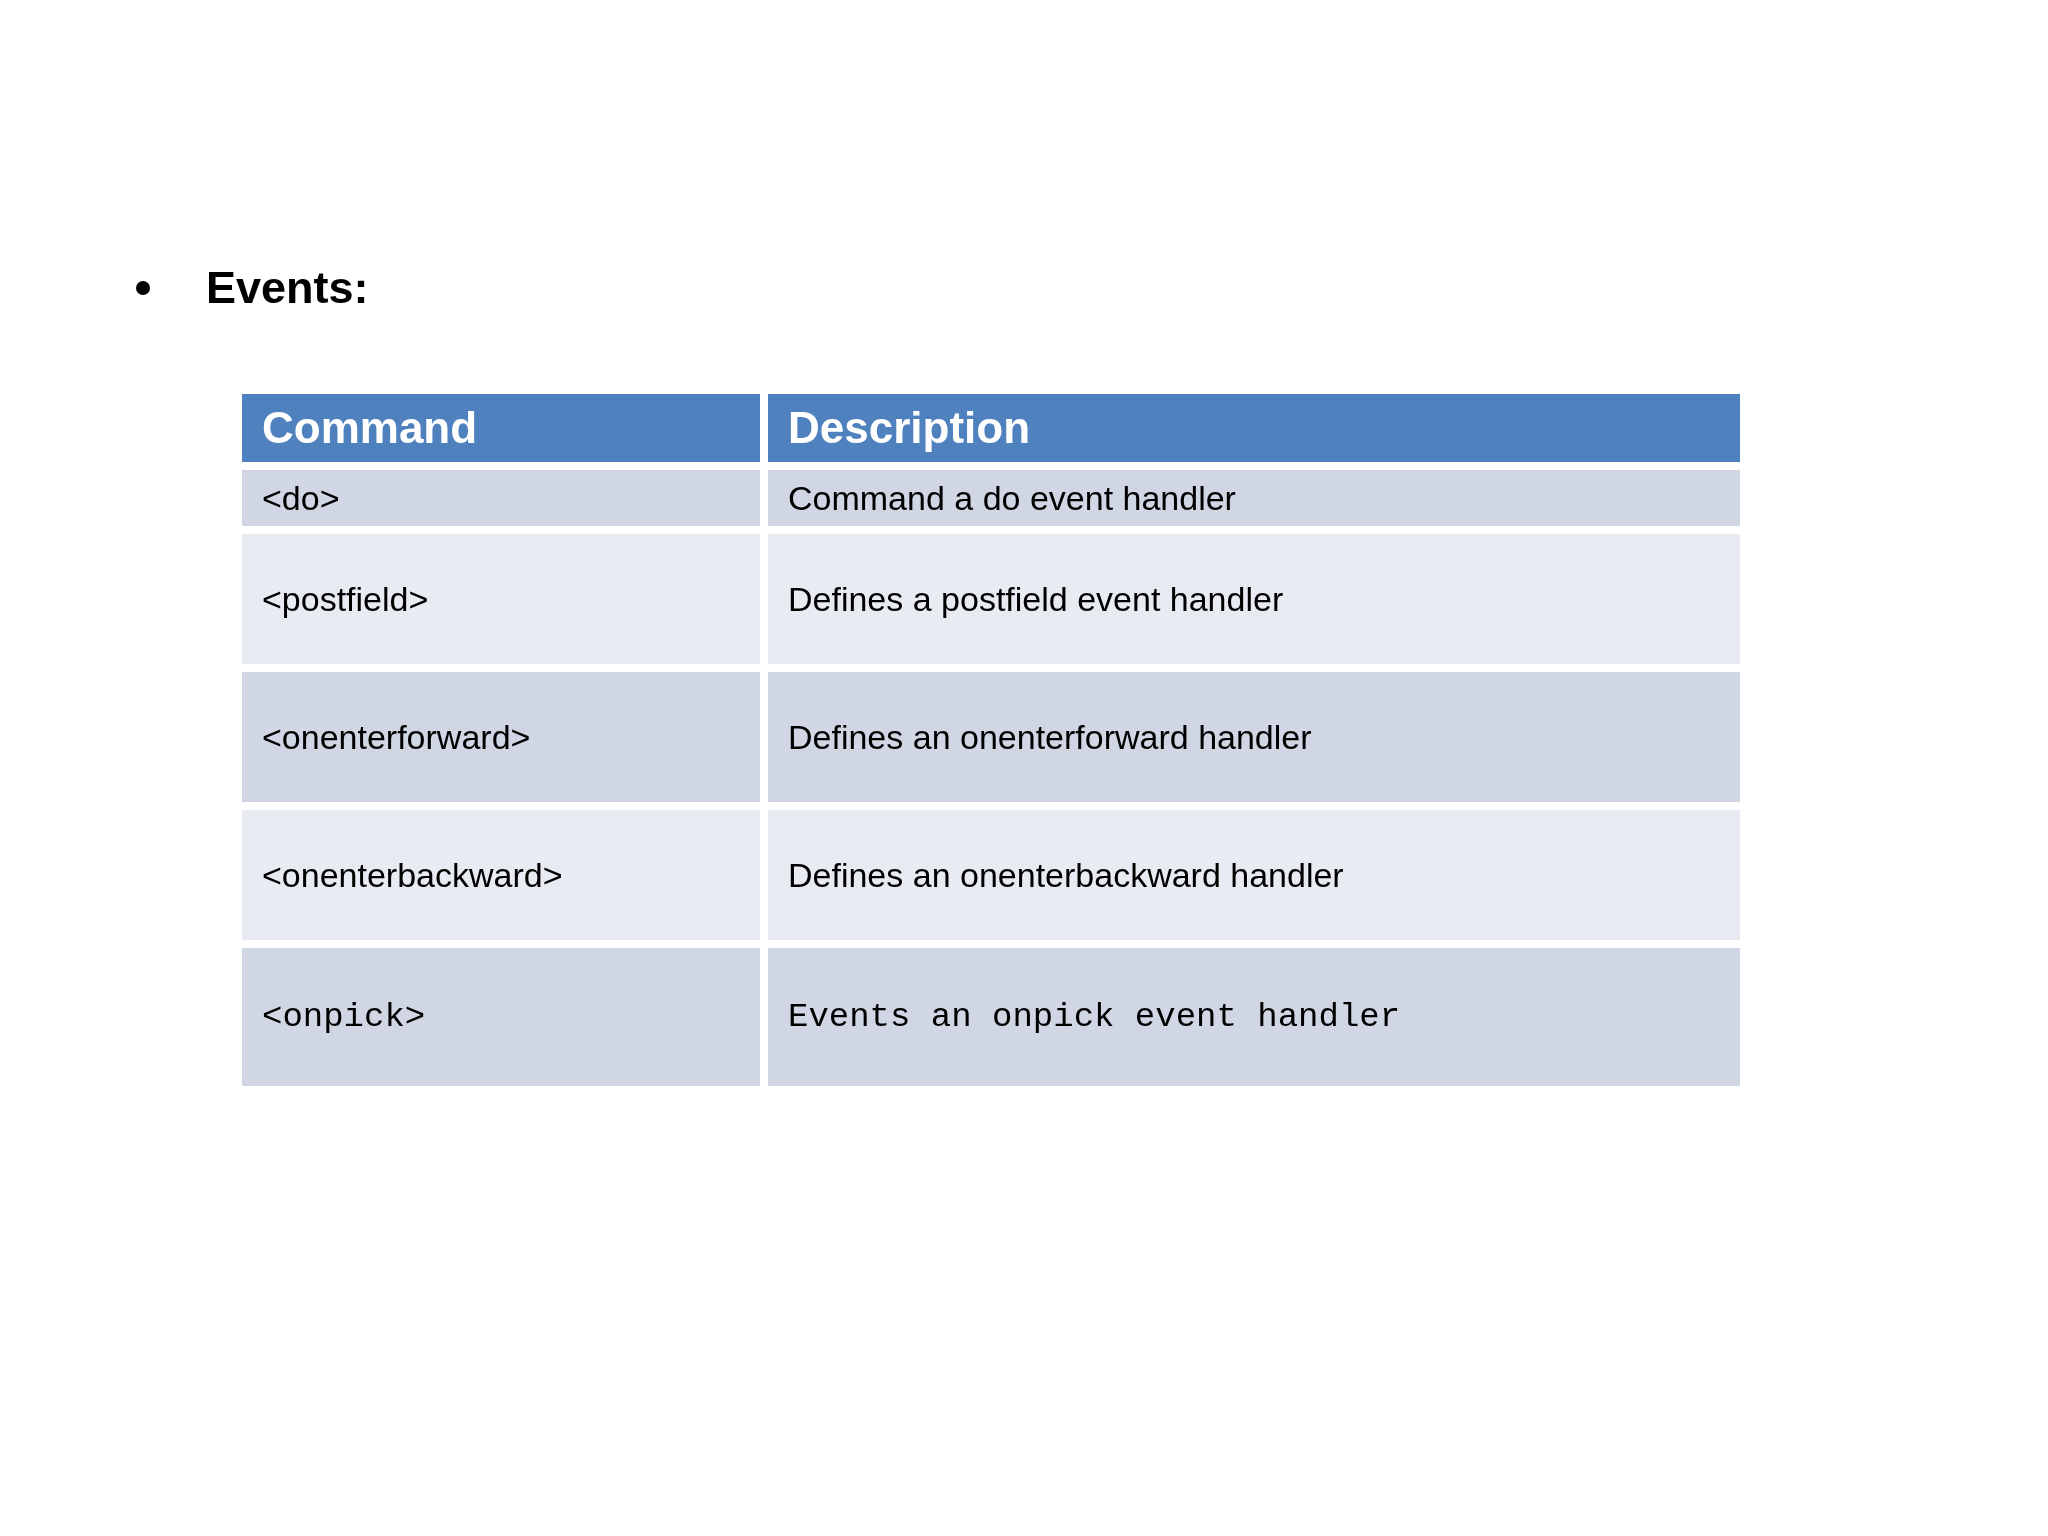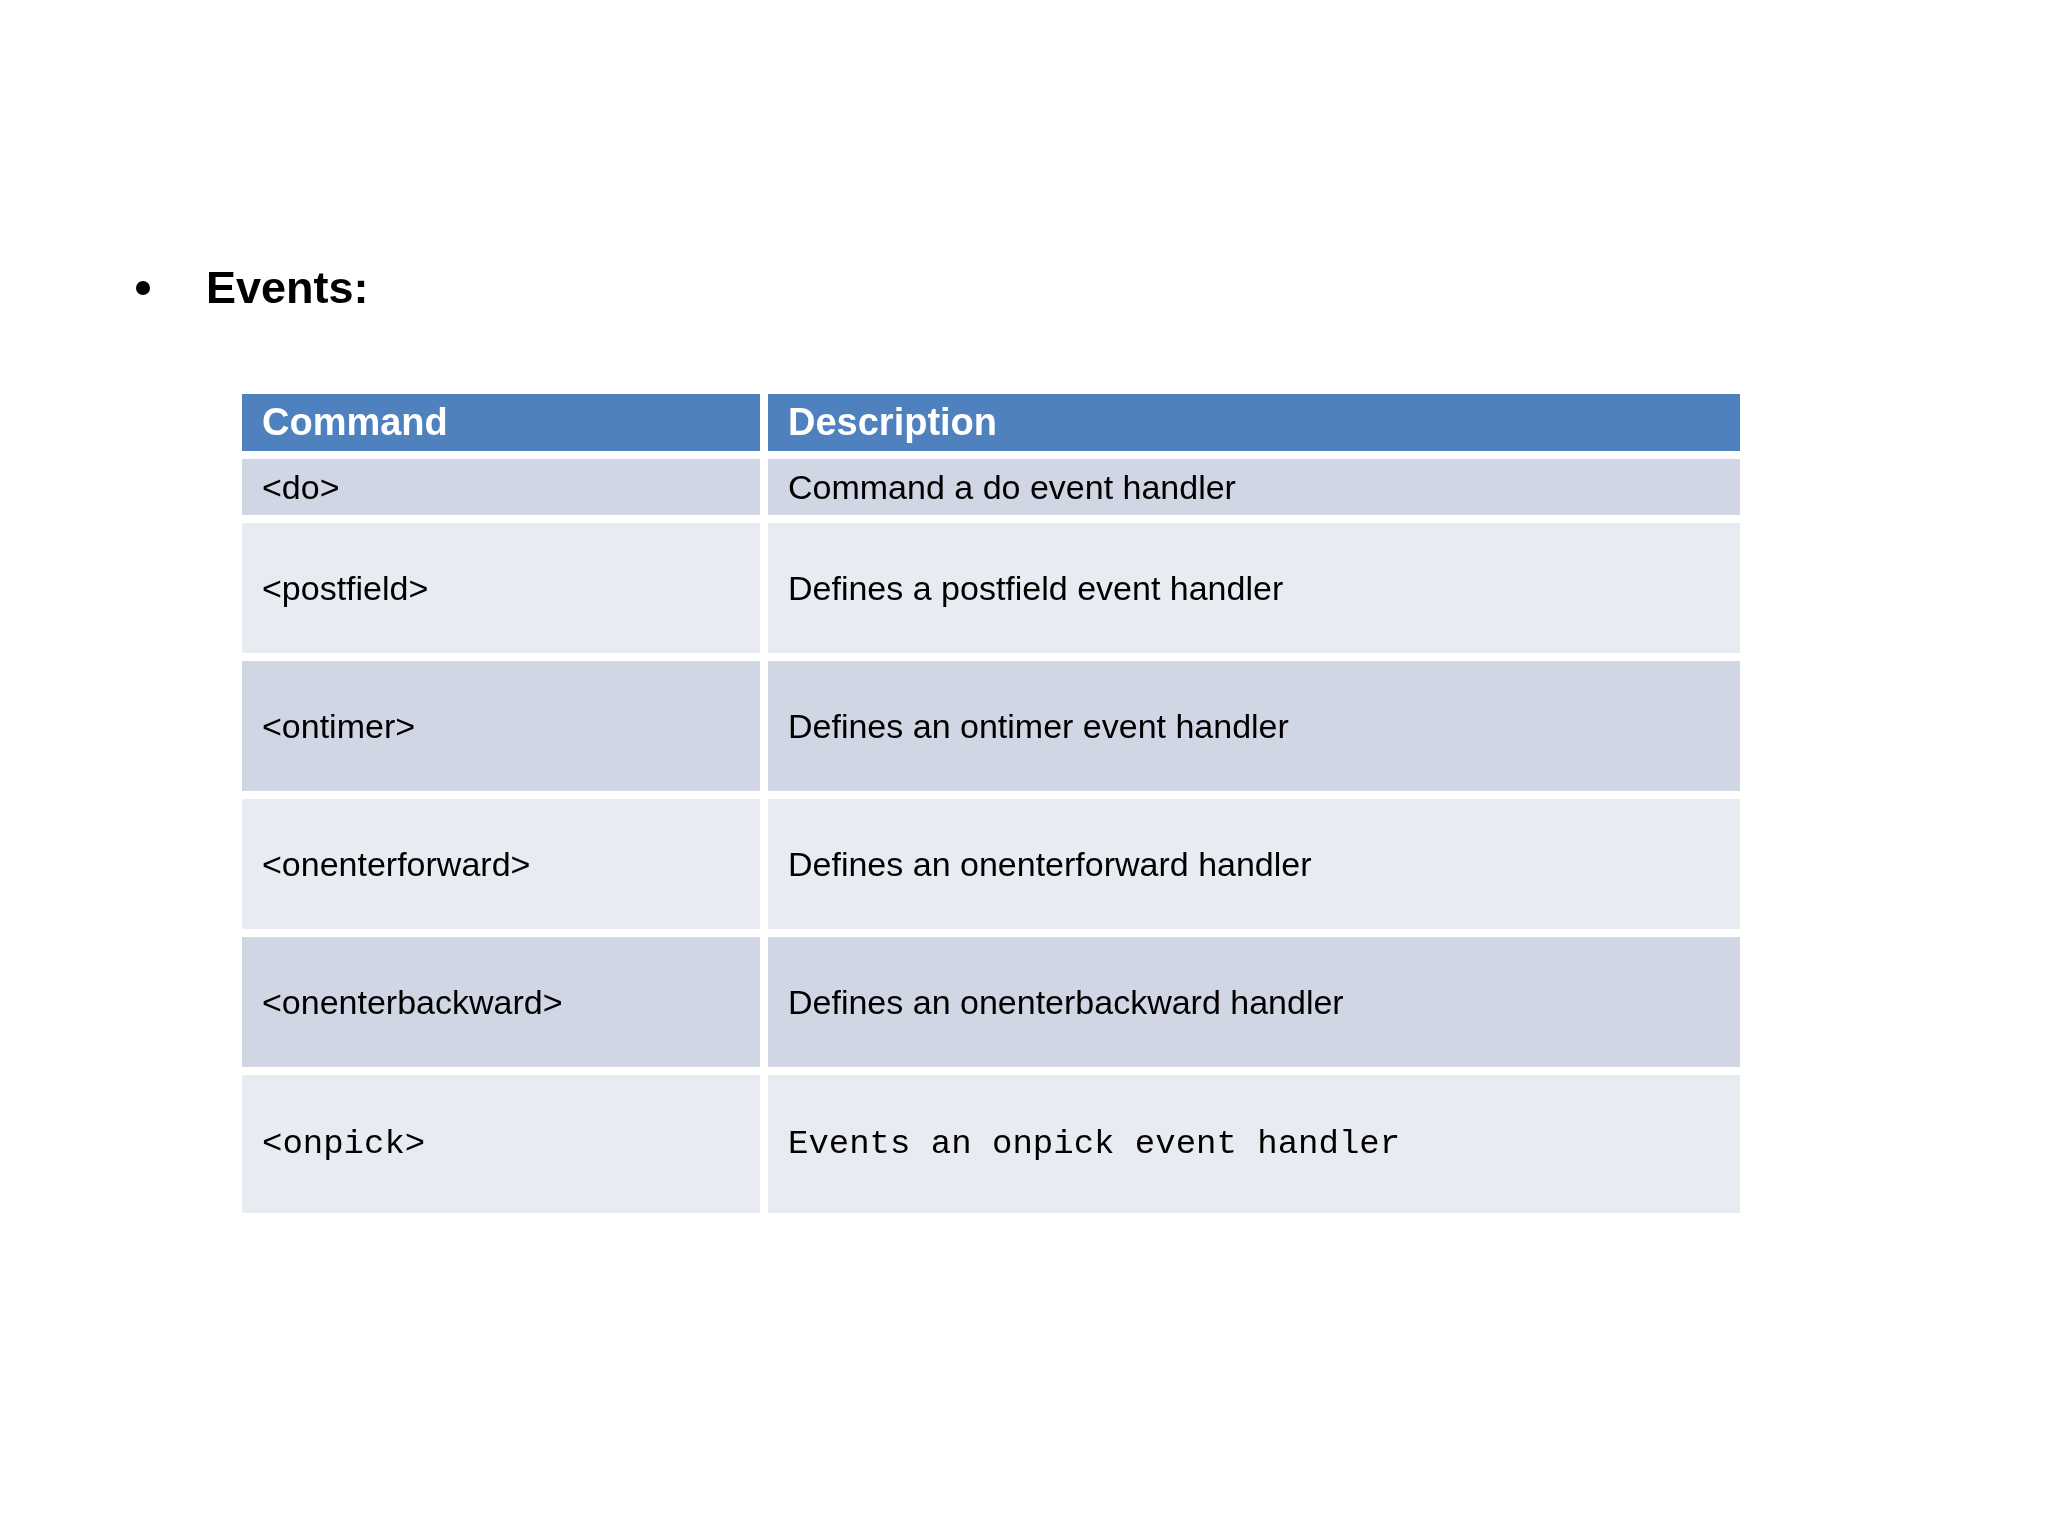--- a/index.html
+++ b/index.html
@@ -56,24 +56,24 @@
     vertical-align: middle;
     text-align: left;
     padding: 0 10px 0 20px;
     border-bottom: 8px solid var(--gap);
     overflow: hidden;
   }
   table.events th:first-child, table.events td:first-child {
     border-right: 8px solid var(--gap);
   }
   table.events thead th {
-    height: 65px;
+    height: 76px;
     background: var(--header-bg);
     color: var(--header-text);
-    font-size: 38px;
+    font-size: 44px;
     font-weight: bold;
   }
   table.events tbody td {
     color: var(--cell-text);
     font-size: 34px;
     font-weight: normal;
   }
   table.events tbody tr { height: 138px; }
   table.events tbody tr:first-child { height: 64px; }
   table.events tbody tr:nth-child(odd) td { background: var(--row-dark); }
@@ -104,24 +104,20 @@
     <tbody>
       <tr>
         <td>&lt;do&gt;</td>
         <td>Command a do event handler</td>
       </tr>
       <tr>
         <td>&lt;postfield&gt;</td>
         <td>Defines a postfield event handler</td>
       </tr>
       <tr>
-        <td>&lt;ontimer&gt;</td>
-        <td>Defines an ontimer event handler</td>
-      </tr>
-      <tr>
         <td>&lt;onenterforward&gt;</td>
         <td>Defines an onenterforward handler</td>
       </tr>
       <tr>
         <td>&lt;onenterbackward&gt;</td>
         <td>Defines an onenterbackward handler</td>
       </tr>
       <tr>
         <td>&lt;onpick&gt;</td>
         <td>Events an onpick event handler</td>

